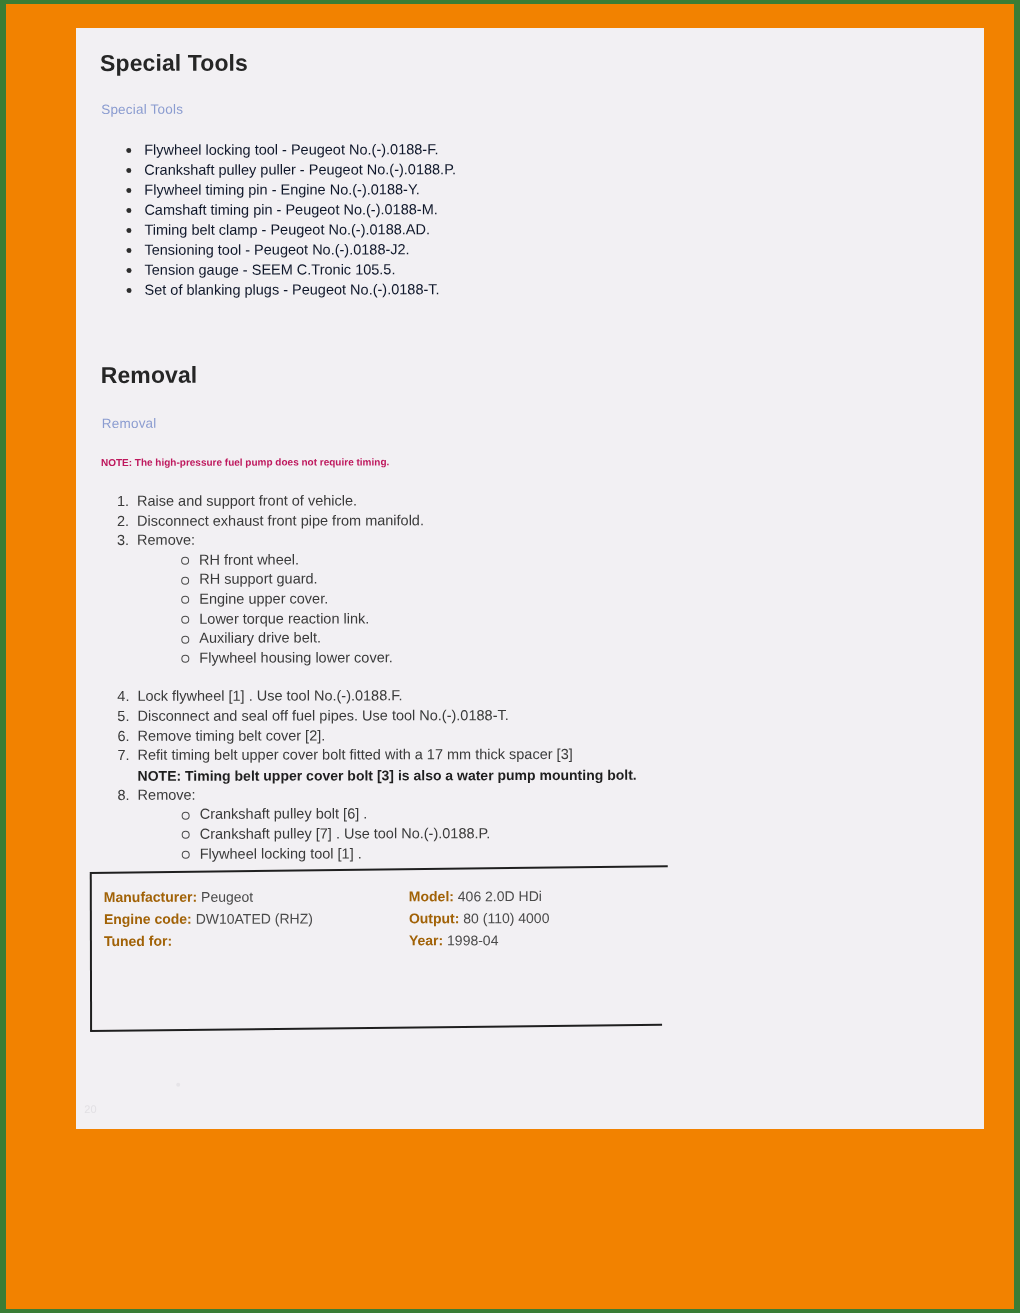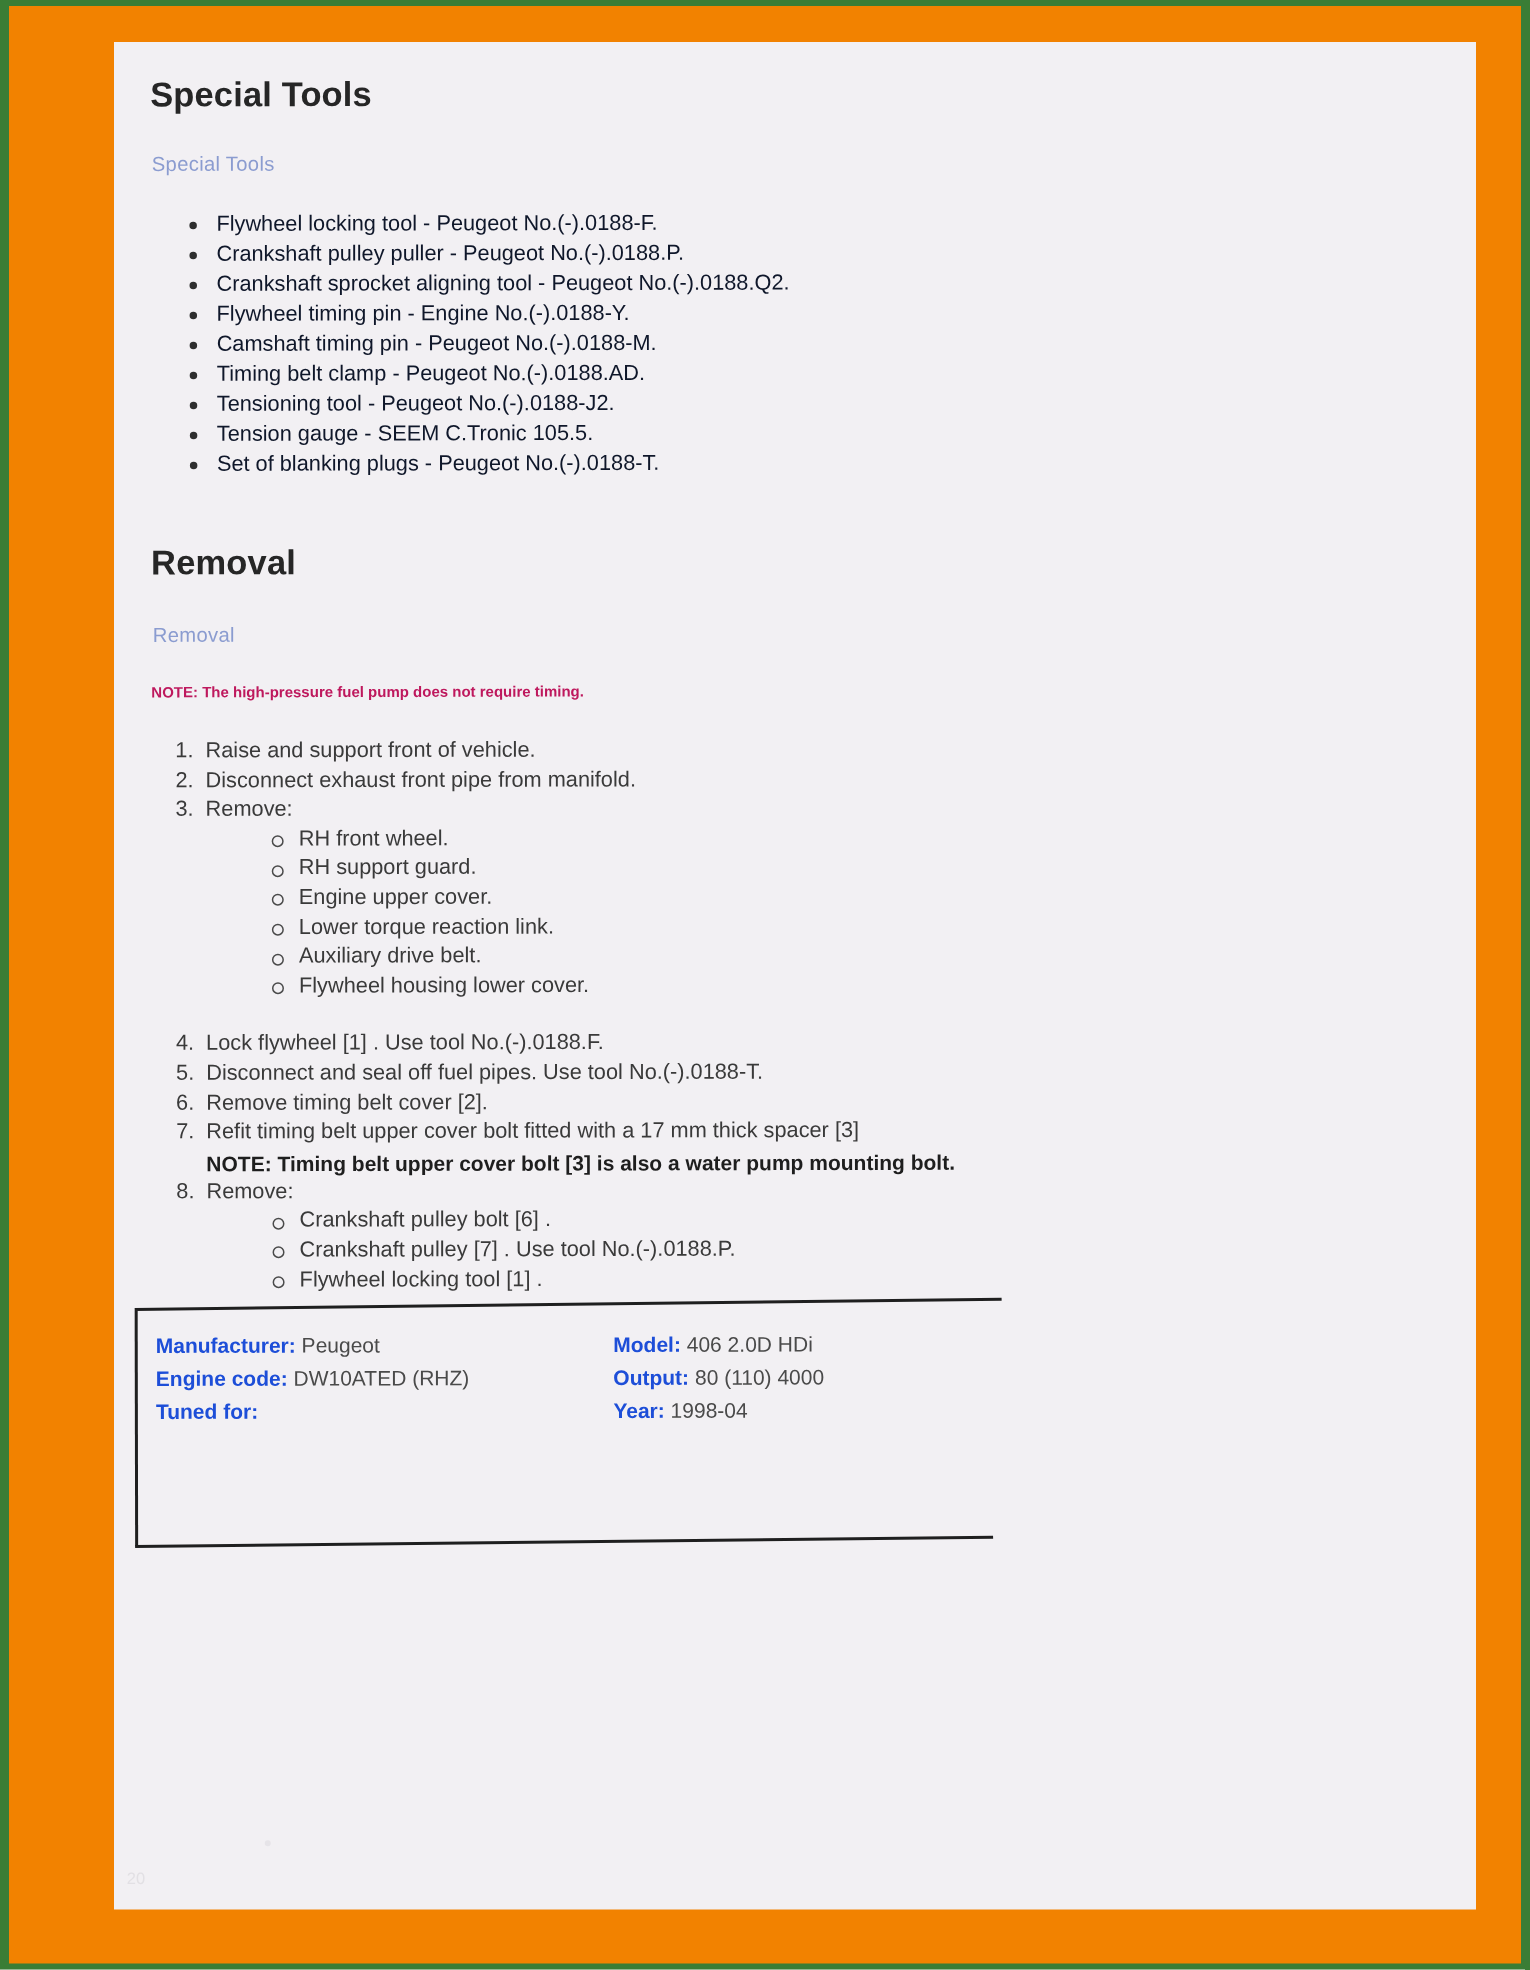--- a/index.html
+++ b/index.html
@@ -25,21 +25,21 @@
     height: 1305px;
     background: #f28200;
   }
 
   
   .page {
     position: absolute;
     left: 76px;
     top: 28px;
     width: 908px;
-    height: 1245px;
+    height: 1101px;
     background: #f2f0f3;
     overflow: hidden;
   }
 
   .page-inner {
     position: relative;
     width: 100%;
     height: 100%;
     
     transform: rotate(-0.12deg);
@@ -197,21 +197,21 @@
     line-height: 22px;
   }
   .spec-cell {
     font-size: 14px;
     color: #4a4a4a;
     white-space: nowrap;
   }
   .spec-cell.col-a { width: 305px; }
   .spec-cell .k {
     font-weight: bold;
-    color: #1d4ed8;
+    color: #a16207;
   }
 
   
   .scan-mark {
     position: absolute;
     left: 6px;
     bottom: 14px;
     font-size: 11px;
     color: #e2e0e4;
     user-select: none;
@@ -234,21 +234,20 @@
 <div class="page">
   <div class="page-inner">
 
     <div class="h1" style="left:24px; top:22px;">Special Tools</div>
 
     <div class="subhead" style="left:25px; top:74px;">Special Tools</div>
 
     <ul class="disc-list" style="left:46px; top:112px;">
       <li>Flywheel locking tool - Peugeot No.(-).0188-F.</li>
       <li>Crankshaft pulley puller - Peugeot No.(-).0188.P.</li>
-      <li>Crankshaft sprocket aligning tool - Peugeot No.(-).0188.Q2.</li>
       <li>Flywheel timing pin - Engine No.(-).0188-Y.</li>
       <li>Camshaft timing pin - Peugeot No.(-).0188-M.</li>
       <li>Timing belt clamp - Peugeot No.(-).0188.AD.</li>
       <li>Tensioning tool - Peugeot No.(-).0188-J2.</li>
       <li>Tension gauge - SEEM C.Tronic 105.5.</li>
       <li>Set of blanking plugs - Peugeot No.(-).0188-T.</li>
     </ul>
 
     <div class="h1" style="left:24px; top:334px;">Removal</div>
 

